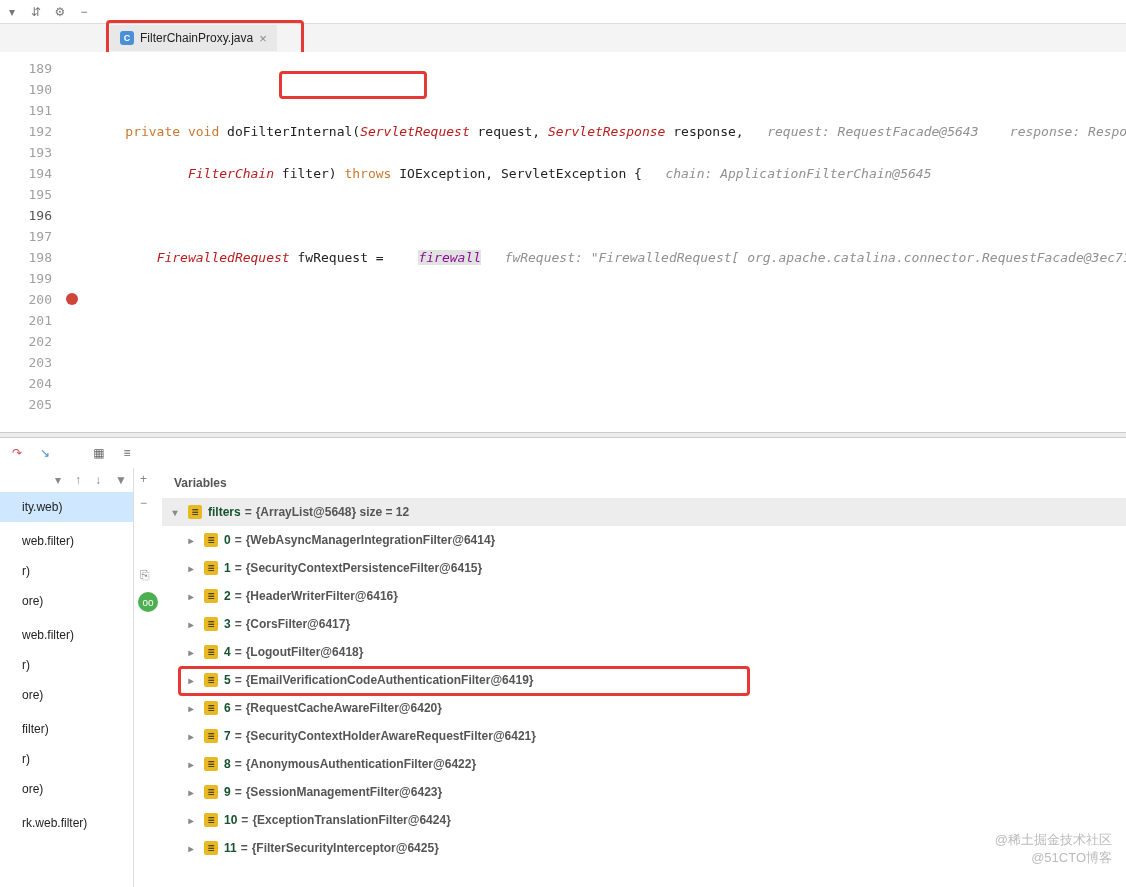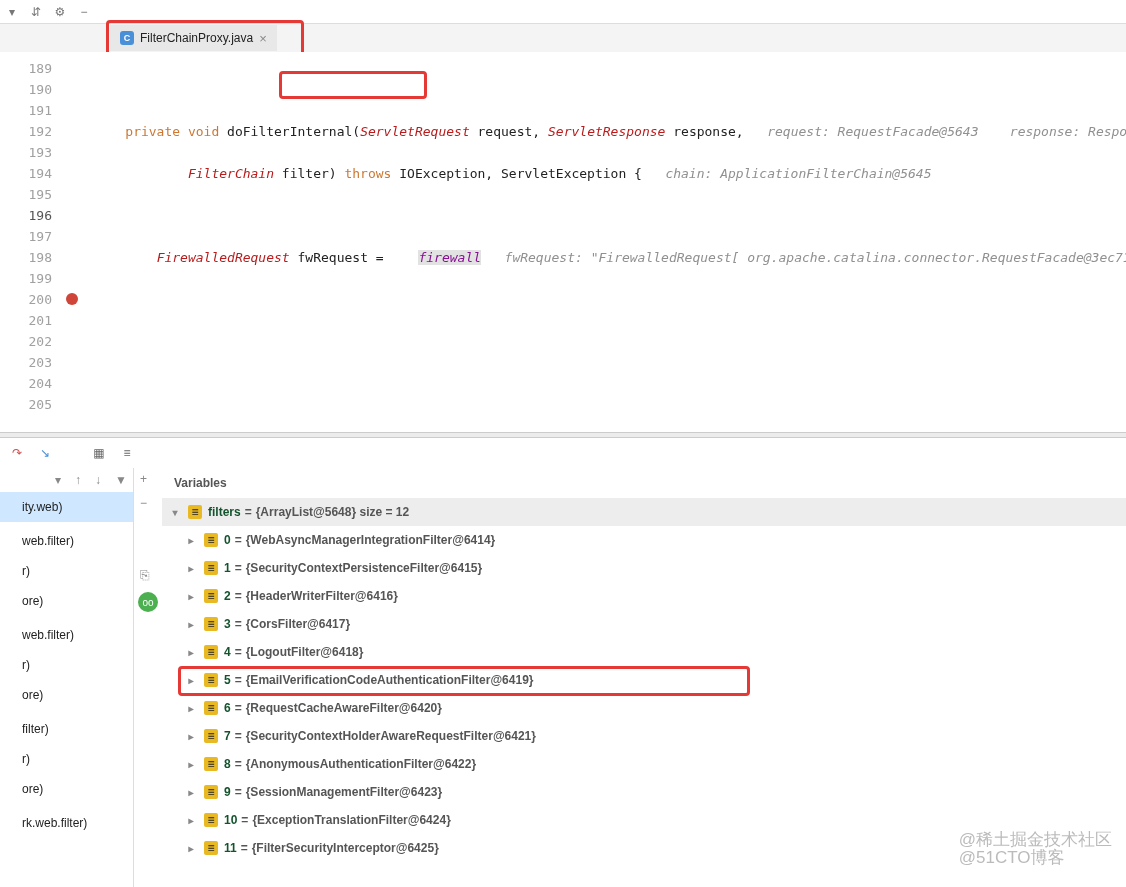--- a/index.html
+++ b/index.html
@@ -155,21 +155,22 @@
     .obj-gold { background:#e8b923; }
     .tree-row .lbl { color:#14532d; margin-right:4px; }
     .tree-row .eq { color:#555; margin-right:4px; }
     .tree-row .val { color:#555; }
     .tree-row.root { background:#ededed; }
     .tree-row.indent { padding-left:22px; }
     .watermark {
       position:absolute;
       right:14px;
       color:#bbb;
-      font-size:17px;
+      font-size:13px;
+      text-align:right;
       line-height:18px;
     }
   </style>
 </head>
 <body>
 
 <div class="top-toolbar">
   <span class="icon">▾</span>
   <span class="icon">⇵</span>
   <span class="icon">⚙</span>

